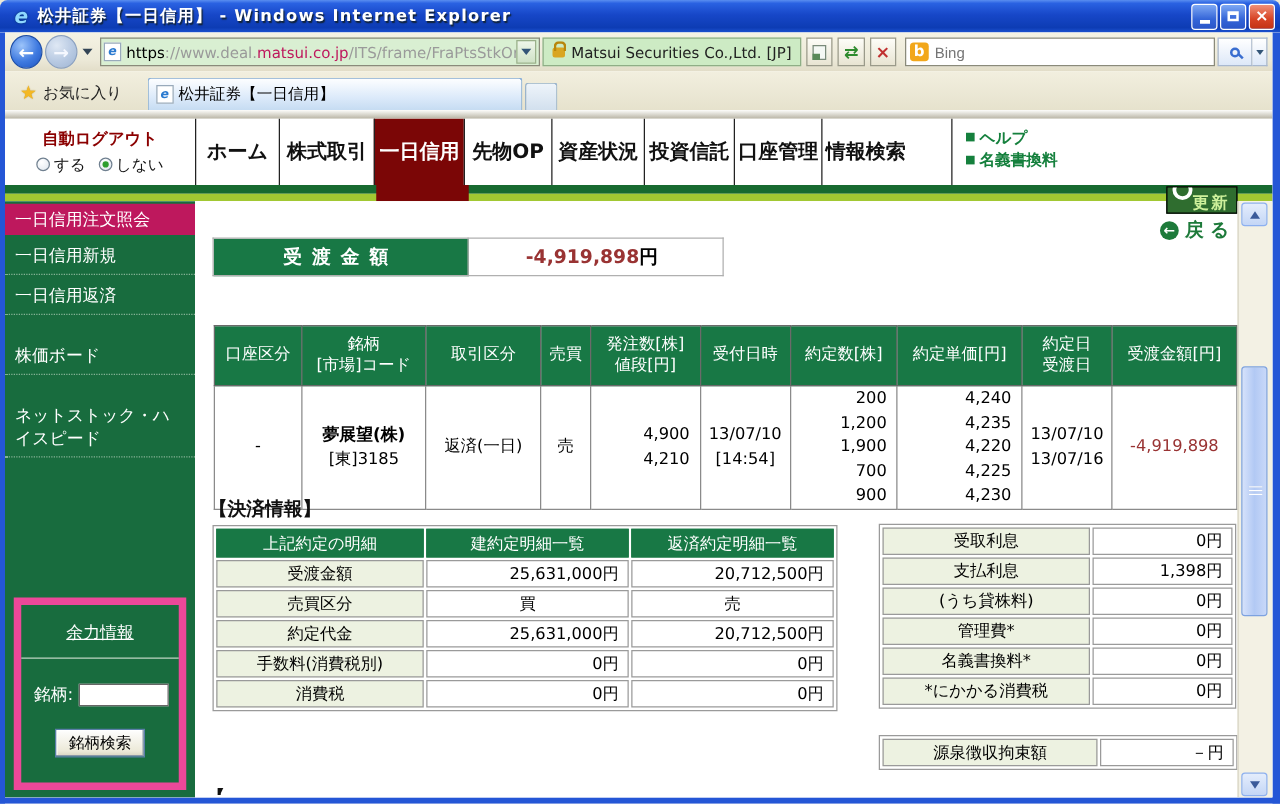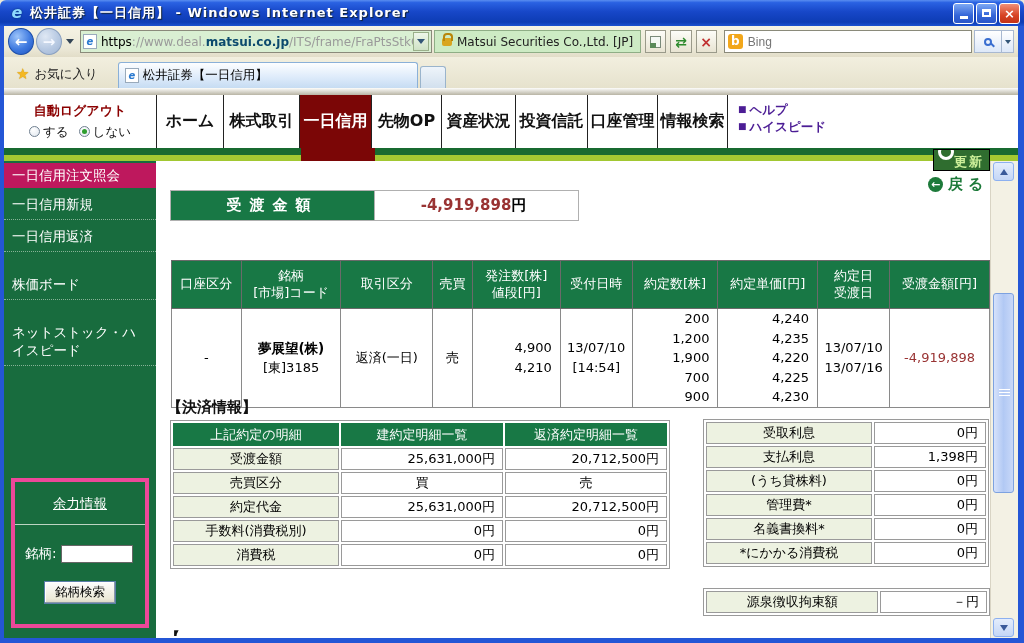--- a/index.html
+++ b/index.html
@@ -33,21 +33,21 @@
     background:radial-gradient(circle at 35% 30%,#9cc4fa,#3f7ae0 55%,#1d53c0); color:#fff; font-size:15px; font-weight:bold;
     display:flex; align-items:center; justify-content:center; }
   .navcircle.disabled { background:radial-gradient(circle at 35% 30%,#dfe8f4,#b7c9e2 55%,#9fb4d2); border-color:#8aa0c0; color:#f5f8ff; }
   .tb-caret { width:0; height:0; border-left:4px solid transparent; border-right:4px solid transparent; border-top:5px solid #345; margin:0 6px 0 2px; }
   .addressbox { display:flex; align-items:center; width:352px; height:23px; border:1px solid #8a8a7a;
     background:#d9efd2; padding:0 2px; }
   .page-ico { width:14px; height:15px; background:#fff; border:1px solid #9ab; color:#2a7ad0; font-size:10px;
     font-weight:bold; font-style:italic; text-align:center; line-height:13px; margin-right:4px; }
   .urltext { flex:1; font-size:12px; white-space:nowrap; overflow:hidden; }
   .urltext .dim { color:#9a9a9a; }
-  .urltext .dom { color:#0c4a6e;font-weight:bold; }
+  .urltext .dom { color:#be185d; }
   .addr-caret { width:16px; height:19px; border:1px solid #9ab08a; background:linear-gradient(#eef6ea,#cfe2c6);
     display:flex; align-items:center; justify-content:center; }
   .addr-caret::after { content:""; border-left:4px solid transparent; border-right:4px solid transparent; border-top:5px solid #357; }
   .certbox { display:flex; align-items:center; height:23px; border:1px solid #8fae86; background:#cdebc4;
     padding:0 7px; margin-left:2px; font-size:12px; color:#222; white-space:nowrap; }
   .padlock { width:10px; height:8px; background:#d9a520; border-radius:2px; position:relative; margin-right:5px; }
   .padlock::before { content:""; position:absolute; left:1px; top:-5px; width:6px; height:6px;
     border:2px solid #b8860b; border-bottom:none; border-radius:4px 4px 0 0; }
   .mini-btn { width:22px; height:23px; border:1px solid #9a9a8a; background:linear-gradient(#fdfdf8,#e8e4d2);
     margin-left:4px; display:flex; align-items:center; justify-content:center; font-size:13px; }
@@ -82,39 +82,39 @@
   .logout-block { width:152px; padding-top:7px; text-align:center; }
   .logout-title { color:#8b0000; font-weight:bold; font-size:13px; }
   .radio-row { margin-top:4px; font-size:12.5px; color:#111; display:flex; justify-content:center; gap:10px; }
   .radio { display:inline-block; width:11px; height:11px; border-radius:50%; border:1px solid #708090;
     background:radial-gradient(circle at 35% 30%,#fff,#dfe6ee); vertical-align:-1px; margin-right:3px; position:relative; }
   .radio.checked::after { content:""; position:absolute; left:2px; top:2px; width:5px; height:5px; border-radius:50%; background:#2e9e2e; }
   .navtab { border-left:1px solid #222; display:flex; align-items:center; justify-content:center;
     font-weight:bold; font-size:16px; color:#111; }
   .navtab.sel { background:#7b0606; color:#fff; }
   .w1{width:67px}.w2{width:76px}.w3{width:72px}.w4{width:70px}.w5{width:72px}.w6{width:74px}.w7{width:70px}.w8{width:70px}
-  .help-block { border-left:1px solid #222; padding:6px 0 0 10px; font-size:12.5px; color:#4c1d95; font-weight:bold; flex:1; }
+  .help-block { border-left:1px solid #222; padding:6px 0 0 10px; font-size:12.5px; color:#15803d; font-weight:bold; flex:1;margin-left:34px; }
   .help-link { display:block; line-height:17px; }
   .help-link::before { content:"■"; font-size:9px; vertical-align:2px; margin-right:3px; }
 
   
   .stripes { position:relative; height:13px; }
   .stripe-dark { height:7px; background:#186a30; }
   .stripe-light { height:6px; background:#a2c832; }
   .stripe-maroon { position:absolute; left:297px; top:0; width:74px; height:13px; background:#7b0606; }
 
   
   .pagearea { position:relative; display:flex; height:477px; background:#fff; }
 
   
   .sidebar { width:152px; background:#186c3e; color:#fff; font-size:13.5px; flex:none; }
   .sb-item { padding:8px 8px 5px; border-bottom:1px dotted #86b296; cursor:default; }
   .sb-item.sel { background:#be185d; padding:4px 8px 3px; border-bottom:none; margin-top:2px; }
   .sb-item.gap { margin-top:16px; }
-  .marginbox { border:4px solid #ec4899; margin:112px 7px 0; }
+  .marginbox { border:6px solid #ec4899; margin:112px 7px 0; }
   .marginbox-title { text-align:center; padding:13px 0 11px; border-bottom:1px solid #bdd4c2; }
   .marginbox-title span { text-decoration:underline; }
   .stockrow { padding:20px 4px 6px 10px; display:flex; align-items:center; }
   .stock-input { width:72px; height:18px; border:1px solid #666; margin-left:4px; background:#fff; }
   .btnrow { padding:12px 0 20px; text-align:center; }
   .xp-button { font-family:inherit; font-size:12.5px; padding:2px 10px; color:#000;
     background:linear-gradient(180deg,#fefefe,#ece9d8 80%,#d8d4c0); border:1px solid #5a7ea8;
     box-shadow:inset -1px -1px 0 #8a98a8, inset 1px 1px 0 #fff; }
 
   
@@ -259,21 +259,21 @@
       <div class="navtab w1">ホーム</div>
       <div class="navtab w2">株式取引</div>
       <div class="navtab w3 sel">一日信用</div>
       <div class="navtab w4">先物OP</div>
       <div class="navtab w6">資産状況</div>
       <div class="navtab w5">投資信託</div>
       <div class="navtab w7">口座管理</div>
       <div class="navtab w8">情報検索</div>
       <div class="help-block">
         <span class="help-link">ヘルプ</span>
-        <span class="help-link">ハイスピード</span>
+        <span class="help-link">名義書換料</span>
       </div>
     </div>
     <div class="stripes">
       <div class="stripe-dark"></div>
       <div class="stripe-light"></div>
       <div class="stripe-maroon"></div>
     </div>
 
     <div class="pagearea">
 

